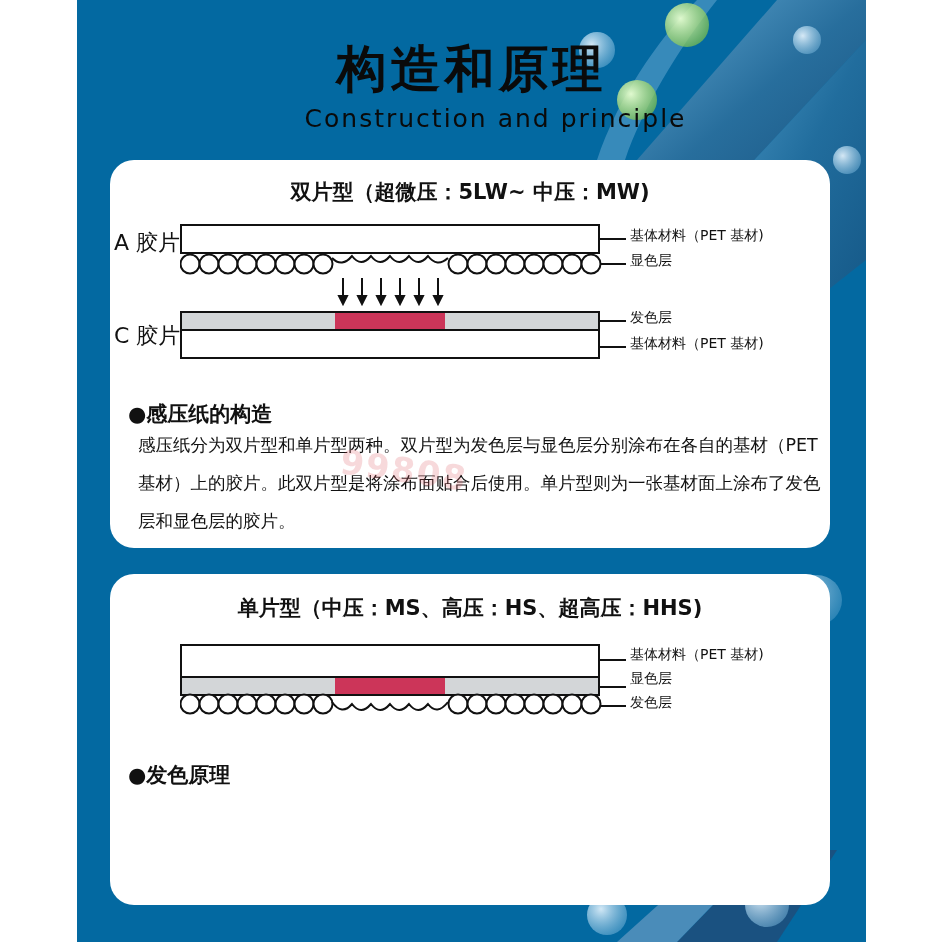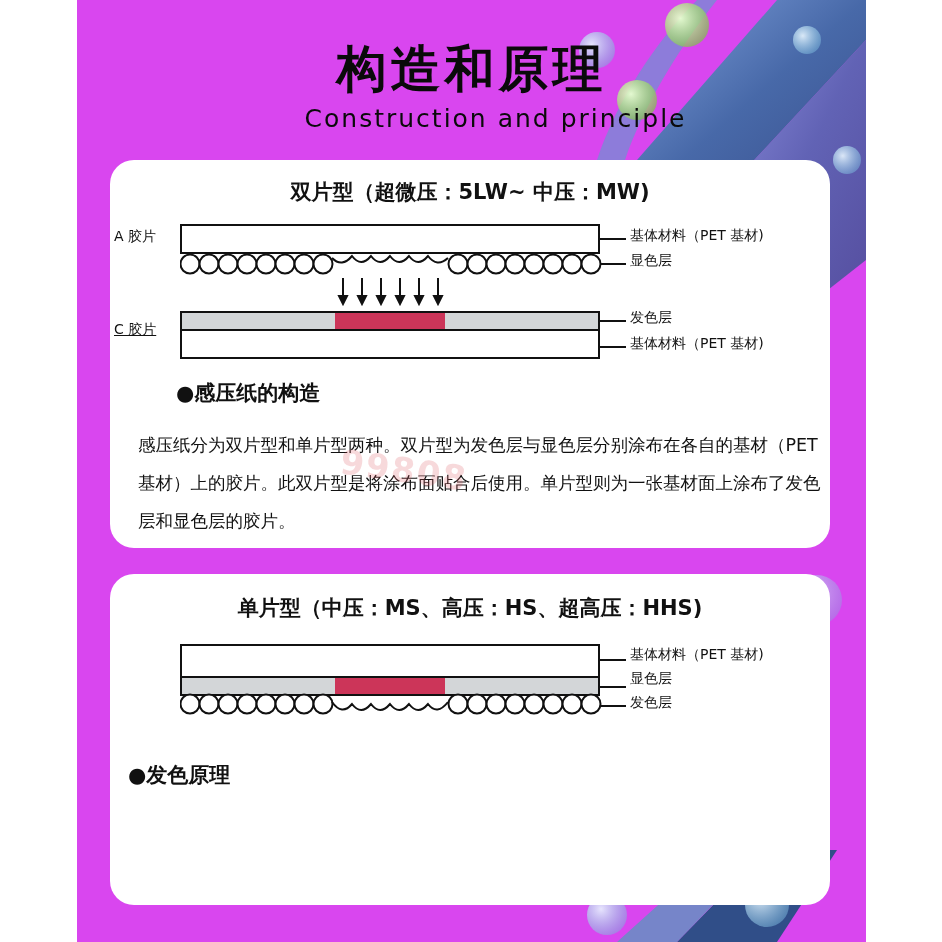--- a/index.html
+++ b/index.html
@@ -1,21 +1,21 @@
 <!DOCTYPE html>
 <html><head>
   <meta charset="utf-8">
   <style>
     * { margin: 0; padding: 0; box-sizing: border-box; }
     html, body { width: 942px; height: 942px; overflow: hidden; background: #ffffff; }
     body { position: relative; font-family: "DejaVu Sans", "Liberation Sans", sans-serif; color: #111; }
 
     .panel {
       position: absolute; left: 77px; top: 0; width: 789px; height: 942px;
-      background: #d946ef; overflow: hidden;
+      background: #0369a1; overflow: hidden;
     }
     .deco { position: absolute; pointer-events: none; }
 
     .title {
       position: absolute; left: 0; right: 0; top: 36px; text-align: center;
       font-size: 50px; font-weight: bold; letter-spacing: 4px; color: #0a0a0a;
     }
     .subtitle {
       position: absolute; left: 0; right: 0; top: 104px; text-align: center;
       font-size: 25px; letter-spacing: 2px; color: #0a0a0a; margin-left: 48px;
@@ -26,21 +26,21 @@
       border-radius: 24px;
     }
     .card1 { top: 160px; height: 388px; }
     .card2 { top: 574px; height: 331px; }
 
     .card-title {
       position: absolute; left: 0; right: 0; text-align: center;
       font-size: 21px; font-weight: bold; color: #111;
     }
 
-    .label { position: absolute; font-size: 14px; color: #111; white-space: nowrap; }
+    .label { position: absolute; font-size: 22px; color: #111; white-space: nowrap; }
     .layer-label { position: absolute; font-size: 14px; color: #111; white-space: nowrap; }
     .leader { position: absolute; height: 2px; background: #111; width: 26px; }
 
     .box { position: absolute; border: 2px solid #111; background: #fff; }
     .gray-layer { position: absolute; background: #d3d6d8; border: 2px solid #111; }
     .red-block { position: absolute; background: #cc3559; }
 
     .section-head {
       position: absolute; left: 18px; font-size: 21px; font-weight: bold; color: #111;
     }
@@ -88,21 +88,21 @@
     <circle cx="740" cy="600" r="25" fill="url(#bub)" opacity="0.7"></circle>
   </svg>
 
   <div class="title">构造和原理</div>
   <div class="subtitle">Construction and principle</div>
 
   <div class="card card1">
     <div class="card-title" style="top:18px;">双片型（超微压：5LW~ 中压：MW)</div>
 
     <div class="label" style="left:4px; top:68px;">A 胶片</div>
-    <div class="label" style="left:4px; top:161px;text-decoration:underline;">C 胶片</div>
+    <div class="label" style="left:4px; top:161px;">C 胶片</div>
 
     <div class="box" style="left:70px; top:64px; width:420px; height:30px;"></div>
 
     <svg style="position:absolute; left:70px; top:92px;" width="422" height="24" viewBox="0 0 422 24">
       <g fill="#fff" stroke="#111" stroke-width="2">
         <circle cx="10" cy="12" r="9.5"></circle>
           <circle cx="29" cy="12" r="9.5"></circle>
           <circle cx="48" cy="12" r="9.5"></circle>
           <circle cx="67" cy="12" r="9.5"></circle>
         <circle cx="86" cy="12" r="9.5"></circle>
@@ -144,21 +144,21 @@
 
     <div class="leader" style="left:490px; top:78px;"></div>
     <div class="layer-label" style="left:520px; top:67px;">基体材料（PET 基材)</div>
     <div class="leader" style="left:490px; top:103px;"></div>
     <div class="layer-label" style="left:520px; top:92px;">显色层</div>
     <div class="leader" style="left:490px; top:160px;"></div>
     <div class="layer-label" style="left:520px; top:149px;">发色层</div>
     <div class="leader" style="left:490px; top:186px;"></div>
     <div class="layer-label" style="left:520px; top:175px;">基体材料（PET 基材)</div>
 
-    <div class="section-head" style="top:219px;margin-left:48px;">●感压纸的构造</div>
+    <div class="section-head" style="top:240px;">●感压纸的构造</div>
     <div class="para" style="top:266px;">感压纸分为双片型和单片型两种。双片型为发色层与显色层分别涂布在各自的基材（PET 基材）上的胶片。此双片型是将涂布面贴合后使用。单片型则为一张基材面上涂布了发色层和显色层的胶片。</div>
     <div class="watermark" style="left:230px; top:290px;">99808</div>
   </div>
 
   <div class="card card2">
     <div class="card-title" style="top:20px;">单片型（中压：MS、高压：HS、超高压：HHS)</div>
 
     <div class="box" style="left:70px; top:70px; width:420px; height:34px;"></div>
     <div class="gray-layer" style="left:70px; top:102px; width:420px; height:20px;"></div>
     <div class="red-block" style="left:225px; top:104px; width:110px; height:16px;"></div>

